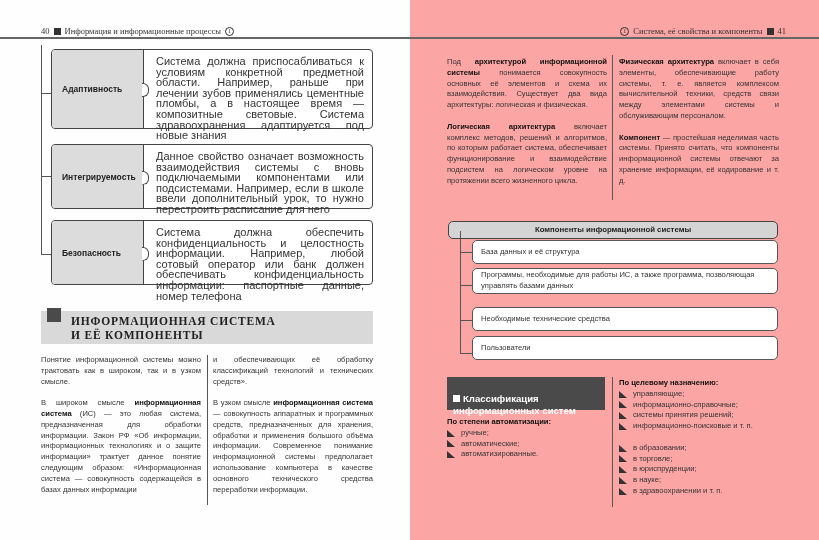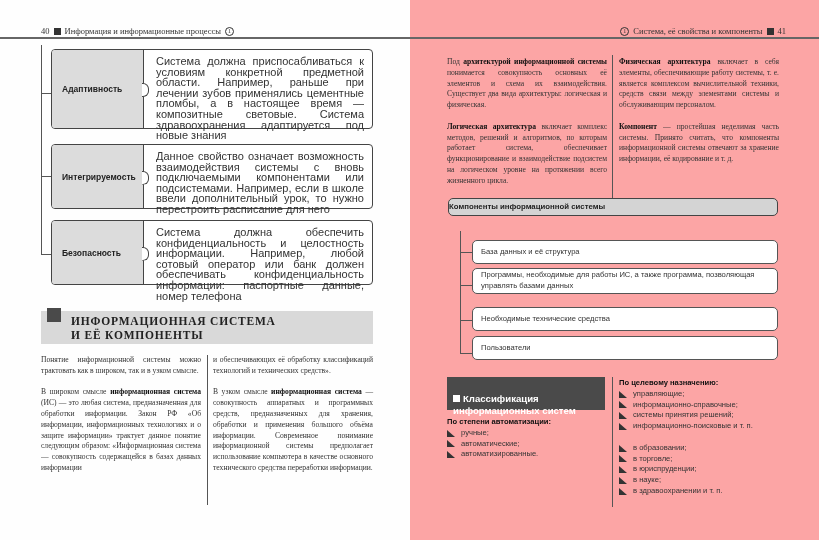--- a/index.html
+++ b/index.html
@@ -54,29 +54,29 @@
       background: #d9d9d9;
     }
     .section-square { position: absolute; left: 6px; top: -3px; width: 14px; height: 14px; background: #4a4a4a; }
     .section-title {
       position: absolute; left: 30px; top: 4px; font-family: "Liberation Serif", serif;
       font-weight: bold; font-size: 11.5px; letter-spacing: 0.8px; line-height: 13.5px; color: #222;
     }
 
     
     .col { position: absolute; font-size: 7.6px; line-height: 10.8px; color: #333; text-align: justify; }
-    .col p { margin-bottom: 10.8px; font-family: Liberation Serif, serif; }
+    .col p { margin-bottom: 10.8px; }
     .col b { color: #111; }
     .col-rule { position: absolute; width: 1px; background: #555; }
 
     
     .comp-header {
-      position: absolute; left: 448px; top: 198px; width: 330px; height: 18px;
+      position: absolute; left: 448px; top: 221px; width: 330px; height: 18px;
       background: #d4d4d4; border: 1px solid #444; border-radius: 5px;
-      font-weight: bold; font-size: 7.8px; text-align: left; line-height: 16px; color: #222;
+      font-weight: bold; font-size: 7.8px; text-align: center; line-height: 16px; color: #222;
     }
     .comp-line { position: absolute; left: 460px; top: 231px; width: 1px; height: 122px; background: #555; }
     .comp-stub { position: absolute; left: 460px; width: 12px; height: 1px; background: #555; }
     .comp-item {
       position: absolute; left: 472px; width: 306px; border: 1px solid #555; border-radius: 5px;
       background: #fff; font-size: 7.6px; line-height: 10.8px; padding: 1px 8px; display: flex; align-items: center;
       color: #333;
     }
 
     

